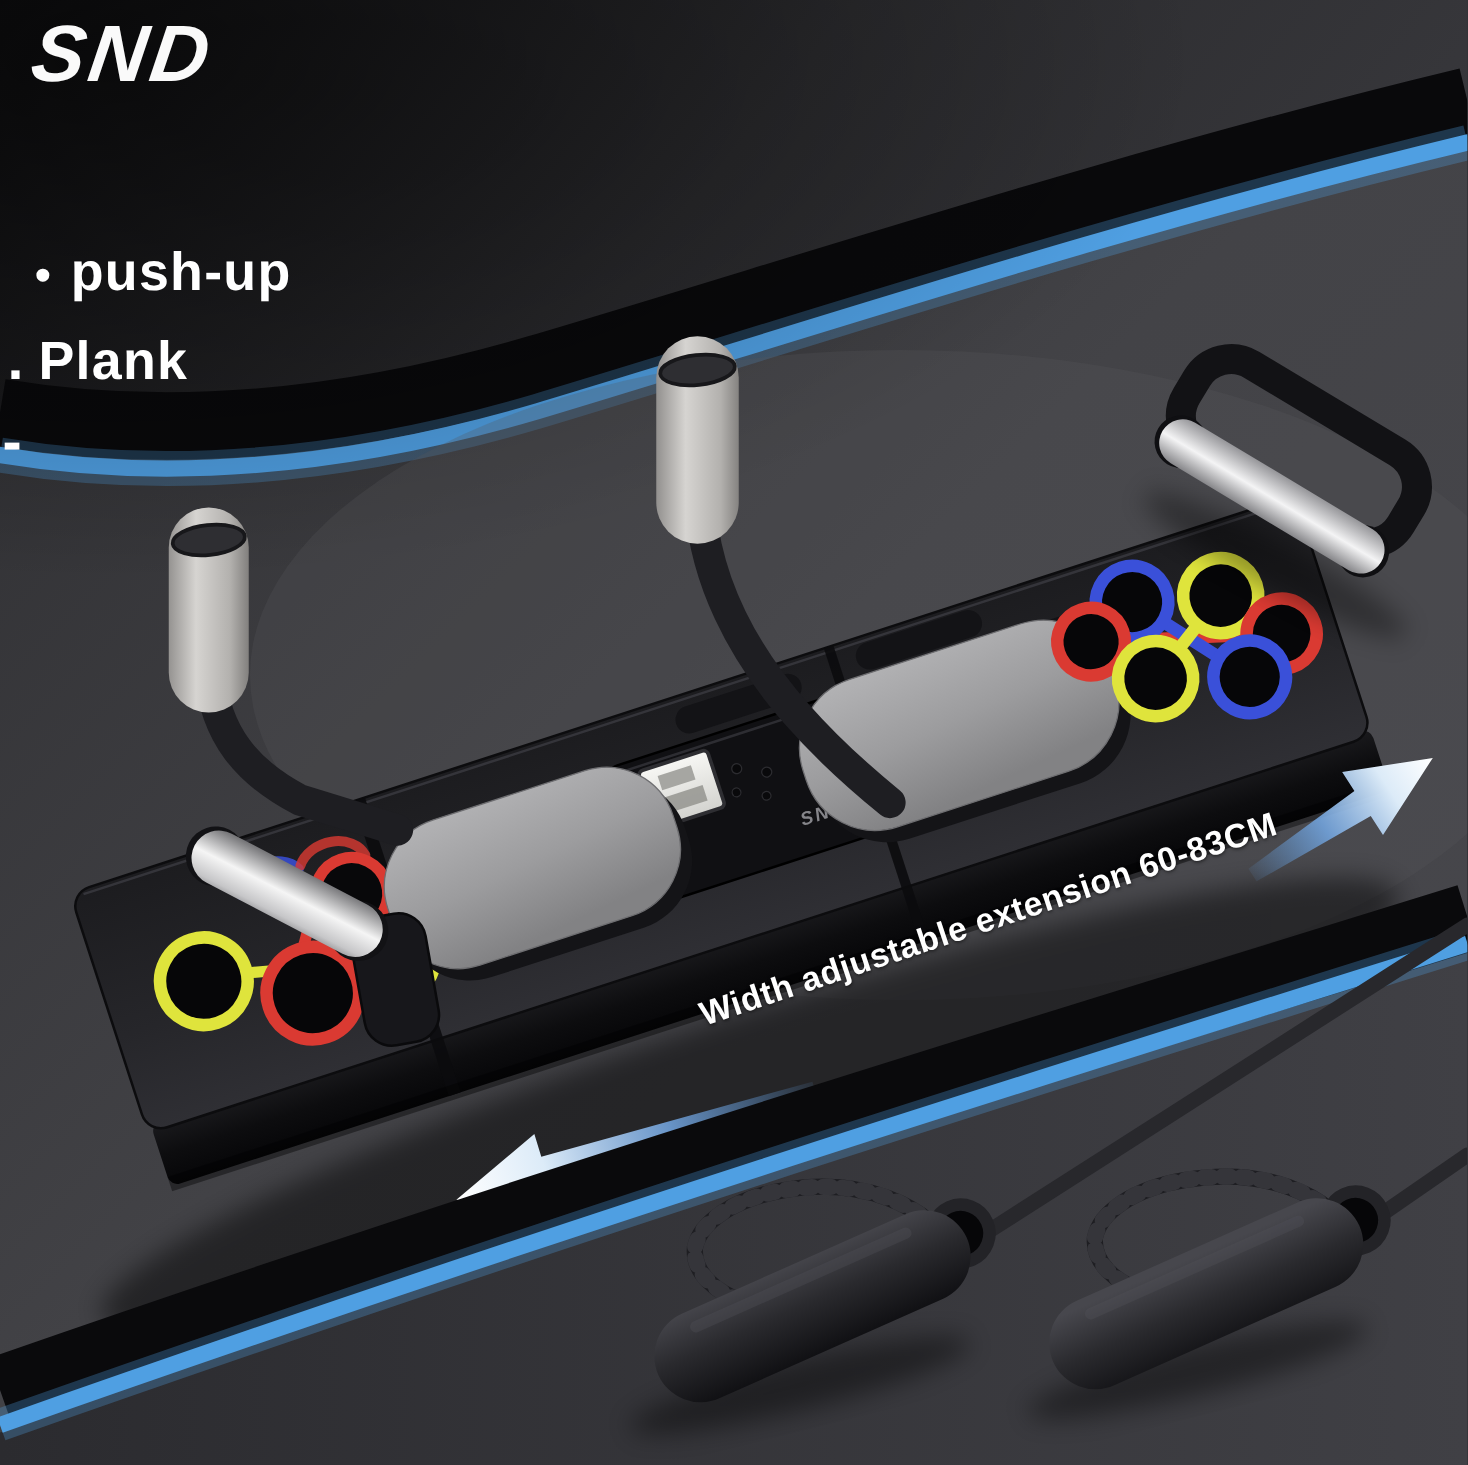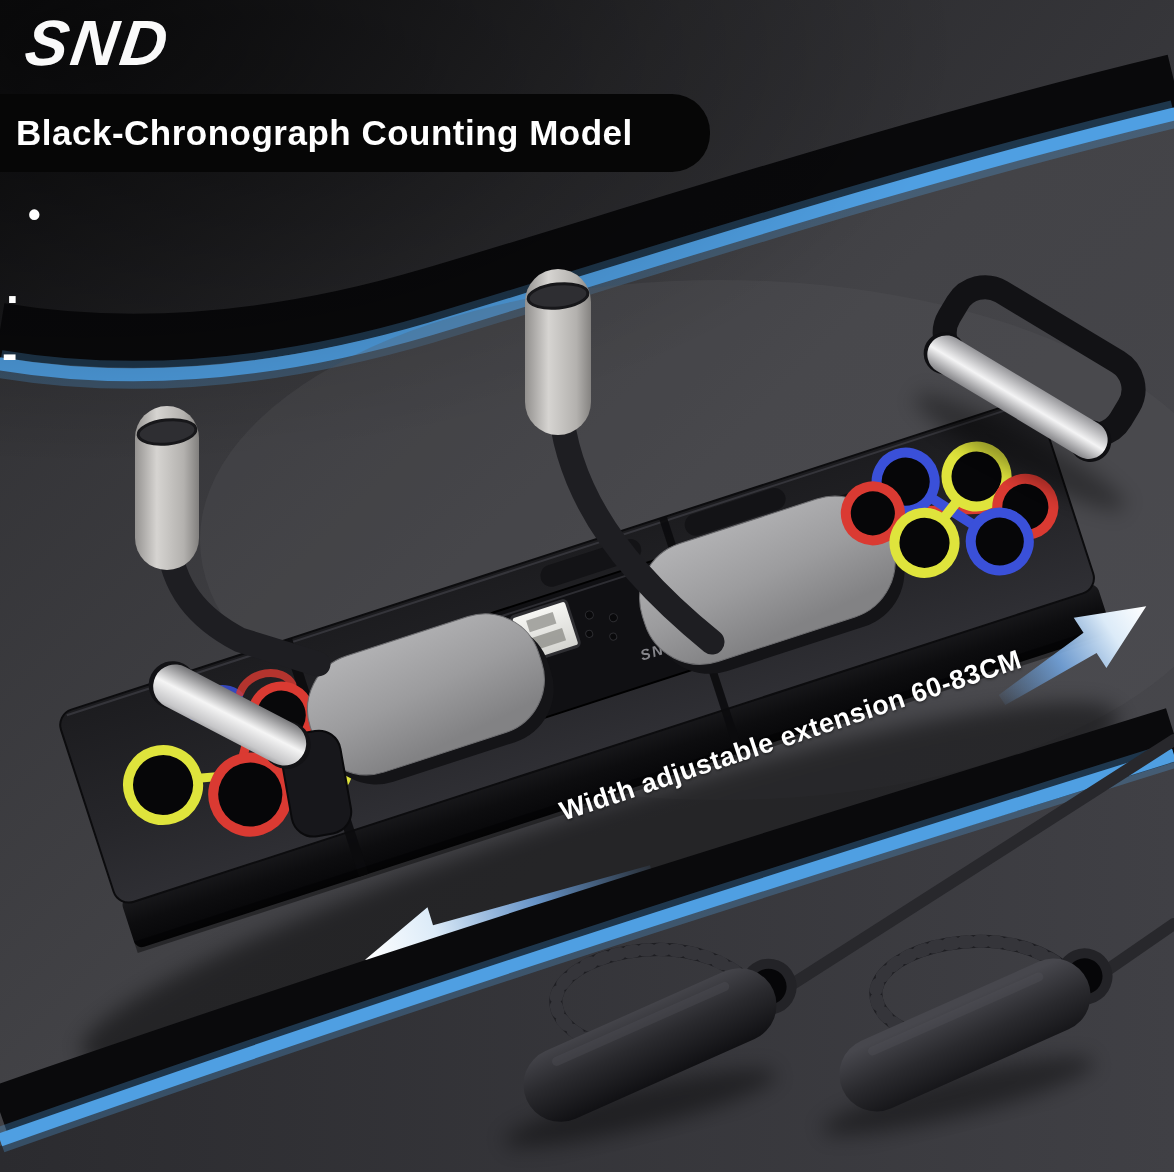--- a/index.html
+++ b/index.html
@@ -256,29 +256,28 @@
     <g transform="rotate(-24 965 1035)">
       <circle cx="1098" cy="1030" r="23" fill="#060608" stroke="#232327" stroke-width="10"></circle>
       <line x1="868" y1="1035" x2="1062" y2="1035" stroke="url(#darkFoam)" stroke-width="74" stroke-linecap="round"></line>
       <line x1="874" y1="1012" x2="1056" y2="1012" stroke="#55555c" stroke-width="9" stroke-linecap="round" opacity="0.3"></line>
     </g>
   </g>
 </svg>
 
 <div class="logo">SND</div>
 
-<div class="banner">
-  <span>Black-Chronograph Counting Model</span>
-</div>
 
 <div class="feat-item fi0">
   <span class="mk">•</span>
+  <span class="lb">push-up</span>
 </div>
 <div class="feat-item fi1">
   <span class="mk">.</span>
+  <span class="lb">Plank</span>
 </div>
 <div class="feat-item fi2">
   <span class="mk">-</span>
 </div>
 
 <div class="width-note">Width adjustable extension 60-83CM</div>
 
 </div>
 
 </body></html>

